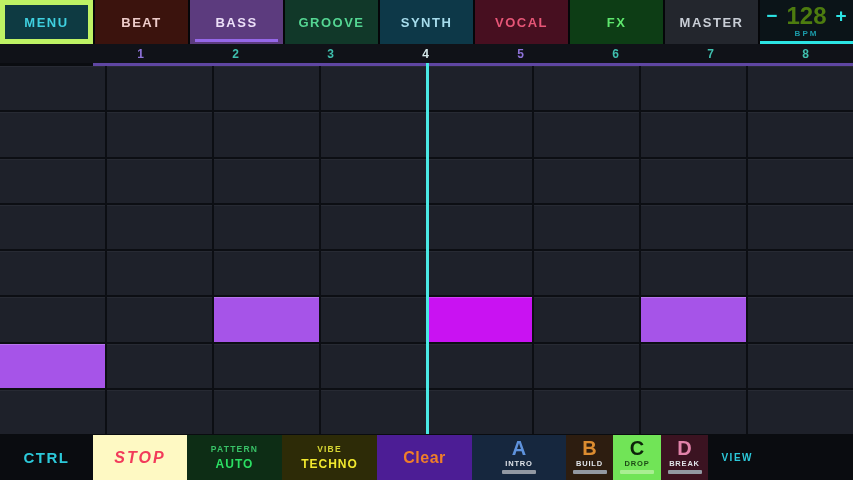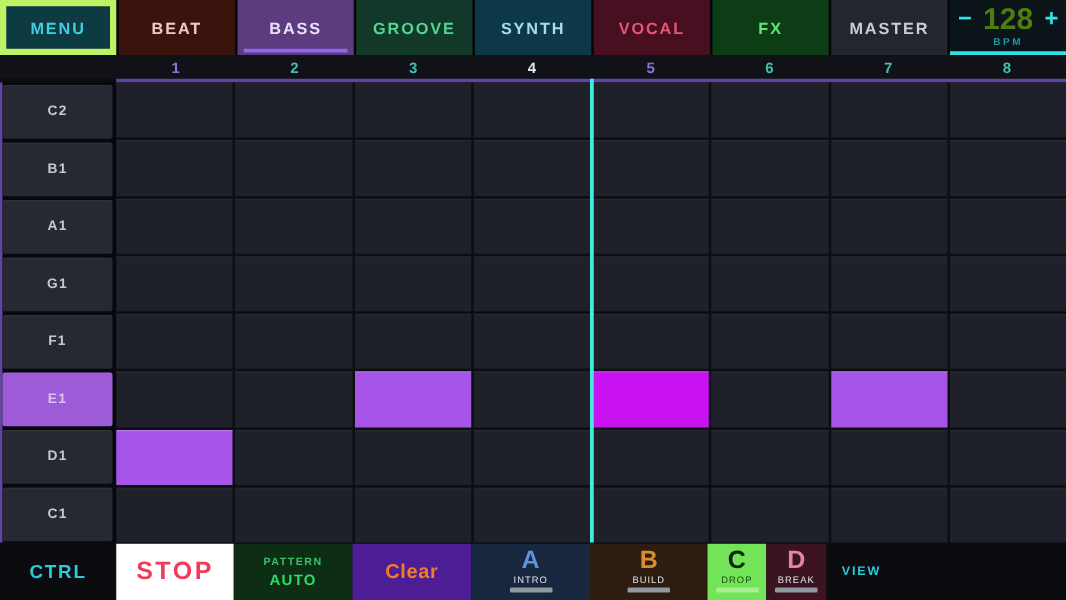--- a/index.html
+++ b/index.html
@@ -51,31 +51,31 @@
   .cell.playing { background:#c912f2; box-shadow: inset 0 1px 0 rgba(255,255,255,0.2); }
   .playhead { position:absolute; top:-3px; bottom:0; width:3px; background:#4ae8e4; z-index:5; }
 
   
   .bottombar { height:45px; margin-top:1px; display:grid;
                grid-template-columns:93px 94px 95px 95px 95px 94px 47px 48px 47px 48px 1fr;
                background:#0a0c10; }
   .bb-btn { display:flex; align-items:center; justify-content:center;
             font-weight:bold; cursor:default; }
   .ctrl { color:#2cc9da; font-size:15px; letter-spacing:1.5px; }
-  .stop { background:#ffffff; color:#f23b5b; font-size:20px; letter-spacing:2px; }
+  .stop { background:#fef9c3; color:#f23b5b; font-size:16px; letter-spacing:2px;font-style:italic; }
   .stacked { flex-direction:column; gap:3px; }
   .small-label { font-size:8.5px; font-weight:bold; letter-spacing:1.2px; }
   .value { font-size:12px; font-weight:bold; letter-spacing:1px; }
   .pattern { background:#0d2d15; } .pattern .small-label { color:#39c167; } .pattern .value { color:#2bdf63; }
   .sound   { background:#340d1d; } .sound .small-label   { color:#bb4878; } .sound .value   { color:#ec3f90; }
   .vibe    { background:#2d2b07; } .vibe .small-label    { color:#d6d634; } .vibe .value    { color:#f2e92e; }
   .clear   { background:#4c1d95; color:#f07e29; font-size:16px; letter-spacing:0.5px; }
   .section { flex-direction:column; justify-content:flex-start; padding-top:3px; }
   .section .letter { font-size:20px; font-weight:bold; line-height:1.05; }
-  .section .name { font-size:7.5px; font-weight:normal; letter-spacing:0.8px; color:#dfe3e8; }
+  .section .name { font-size:7.5px; font-weight:bold; letter-spacing:0.8px; color:#dfe3e8; }
   .section .bar { width:34px; height:4px; background:#9298a2; border-radius:1px; margin-top:2px; }
   .section-a { background:#16273e; } .section-a .letter { color:#5e92dc; }
   .section-b { background:#2d1d10; } .section-b .letter { color:#dc8c30; }
   .section-c { background:#71e457; } .section-c .letter { color:#0d230a; }
   .section-c .name { color:#1d4a16; } .section-c .bar { background:#a9ef92; }
   .section-d { background:#3b1321; } .section-d .letter { color:#e183aa; }
   .view { color:#2cc9da; font-size:10px; letter-spacing:1.5px; justify-content:flex-end; padding-right:3px; }
 </style>
 </head>
 <body>
@@ -103,30 +103,20 @@
         <div class="step current">4</div>
         <div class="step downbeat">5</div>
         <div class="step normal">6</div>
         <div class="step normal">7</div>
         <div class="step normal">8</div>
       </div>
   </div>
   <div class="seq-border"></div>
 
   <div class="main">
-    <div class="labels" id="labels">
-        <div class="label">C2</div>
-        <div class="label">B1</div>
-        <div class="label">A1</div>
-        <div class="label">G1</div>
-        <div class="label">F1</div>
-        <div class="label selected">E1</div>
-        <div class="label">D1</div>
-        <div class="label">C1</div>
-      </div>
     <div class="grid" id="grid">
       <div class="playhead" id="playhead" style="left: calc(50% - 1px); background: rgb(74, 232, 228);"></div>
     <div class="cell"></div>
         <div class="cell"></div>
         <div class="cell"></div>
         <div class="cell"></div>
         <div class="cell"></div>
         <div class="cell"></div>
         <div class="cell"></div>
         <div class="cell"></div>
@@ -189,20 +179,24 @@
       </div>
   </div>
 
   <footer class="bottombar">
     <div class="bb-btn ctrl">CTRL</div>
     <div class="bb-btn stop">STOP</div>
     <div class="bb-btn stacked pattern">
       <span class="small-label">PATTERN</span>
       <span class="value">AUTO</span>
     </div>
+    <div class="bb-btn stacked vibe">
+      <span class="small-label">VIBE</span>
+      <span class="value">TECHNO</span>
+    </div>
     <div class="bb-btn clear">Clear</div>
     <div id="sections" style="display:contents"><div class="bb-btn section section-a">
           <span class="letter">A</span>
           <span class="name">INTRO</span>
           <div class="bar"></div>
         </div><div class="bb-btn section section-b">
           <span class="letter">B</span>
           <span class="name">BUILD</span>
           <div class="bar"></div>
         </div><div class="bb-btn section section-c active">

